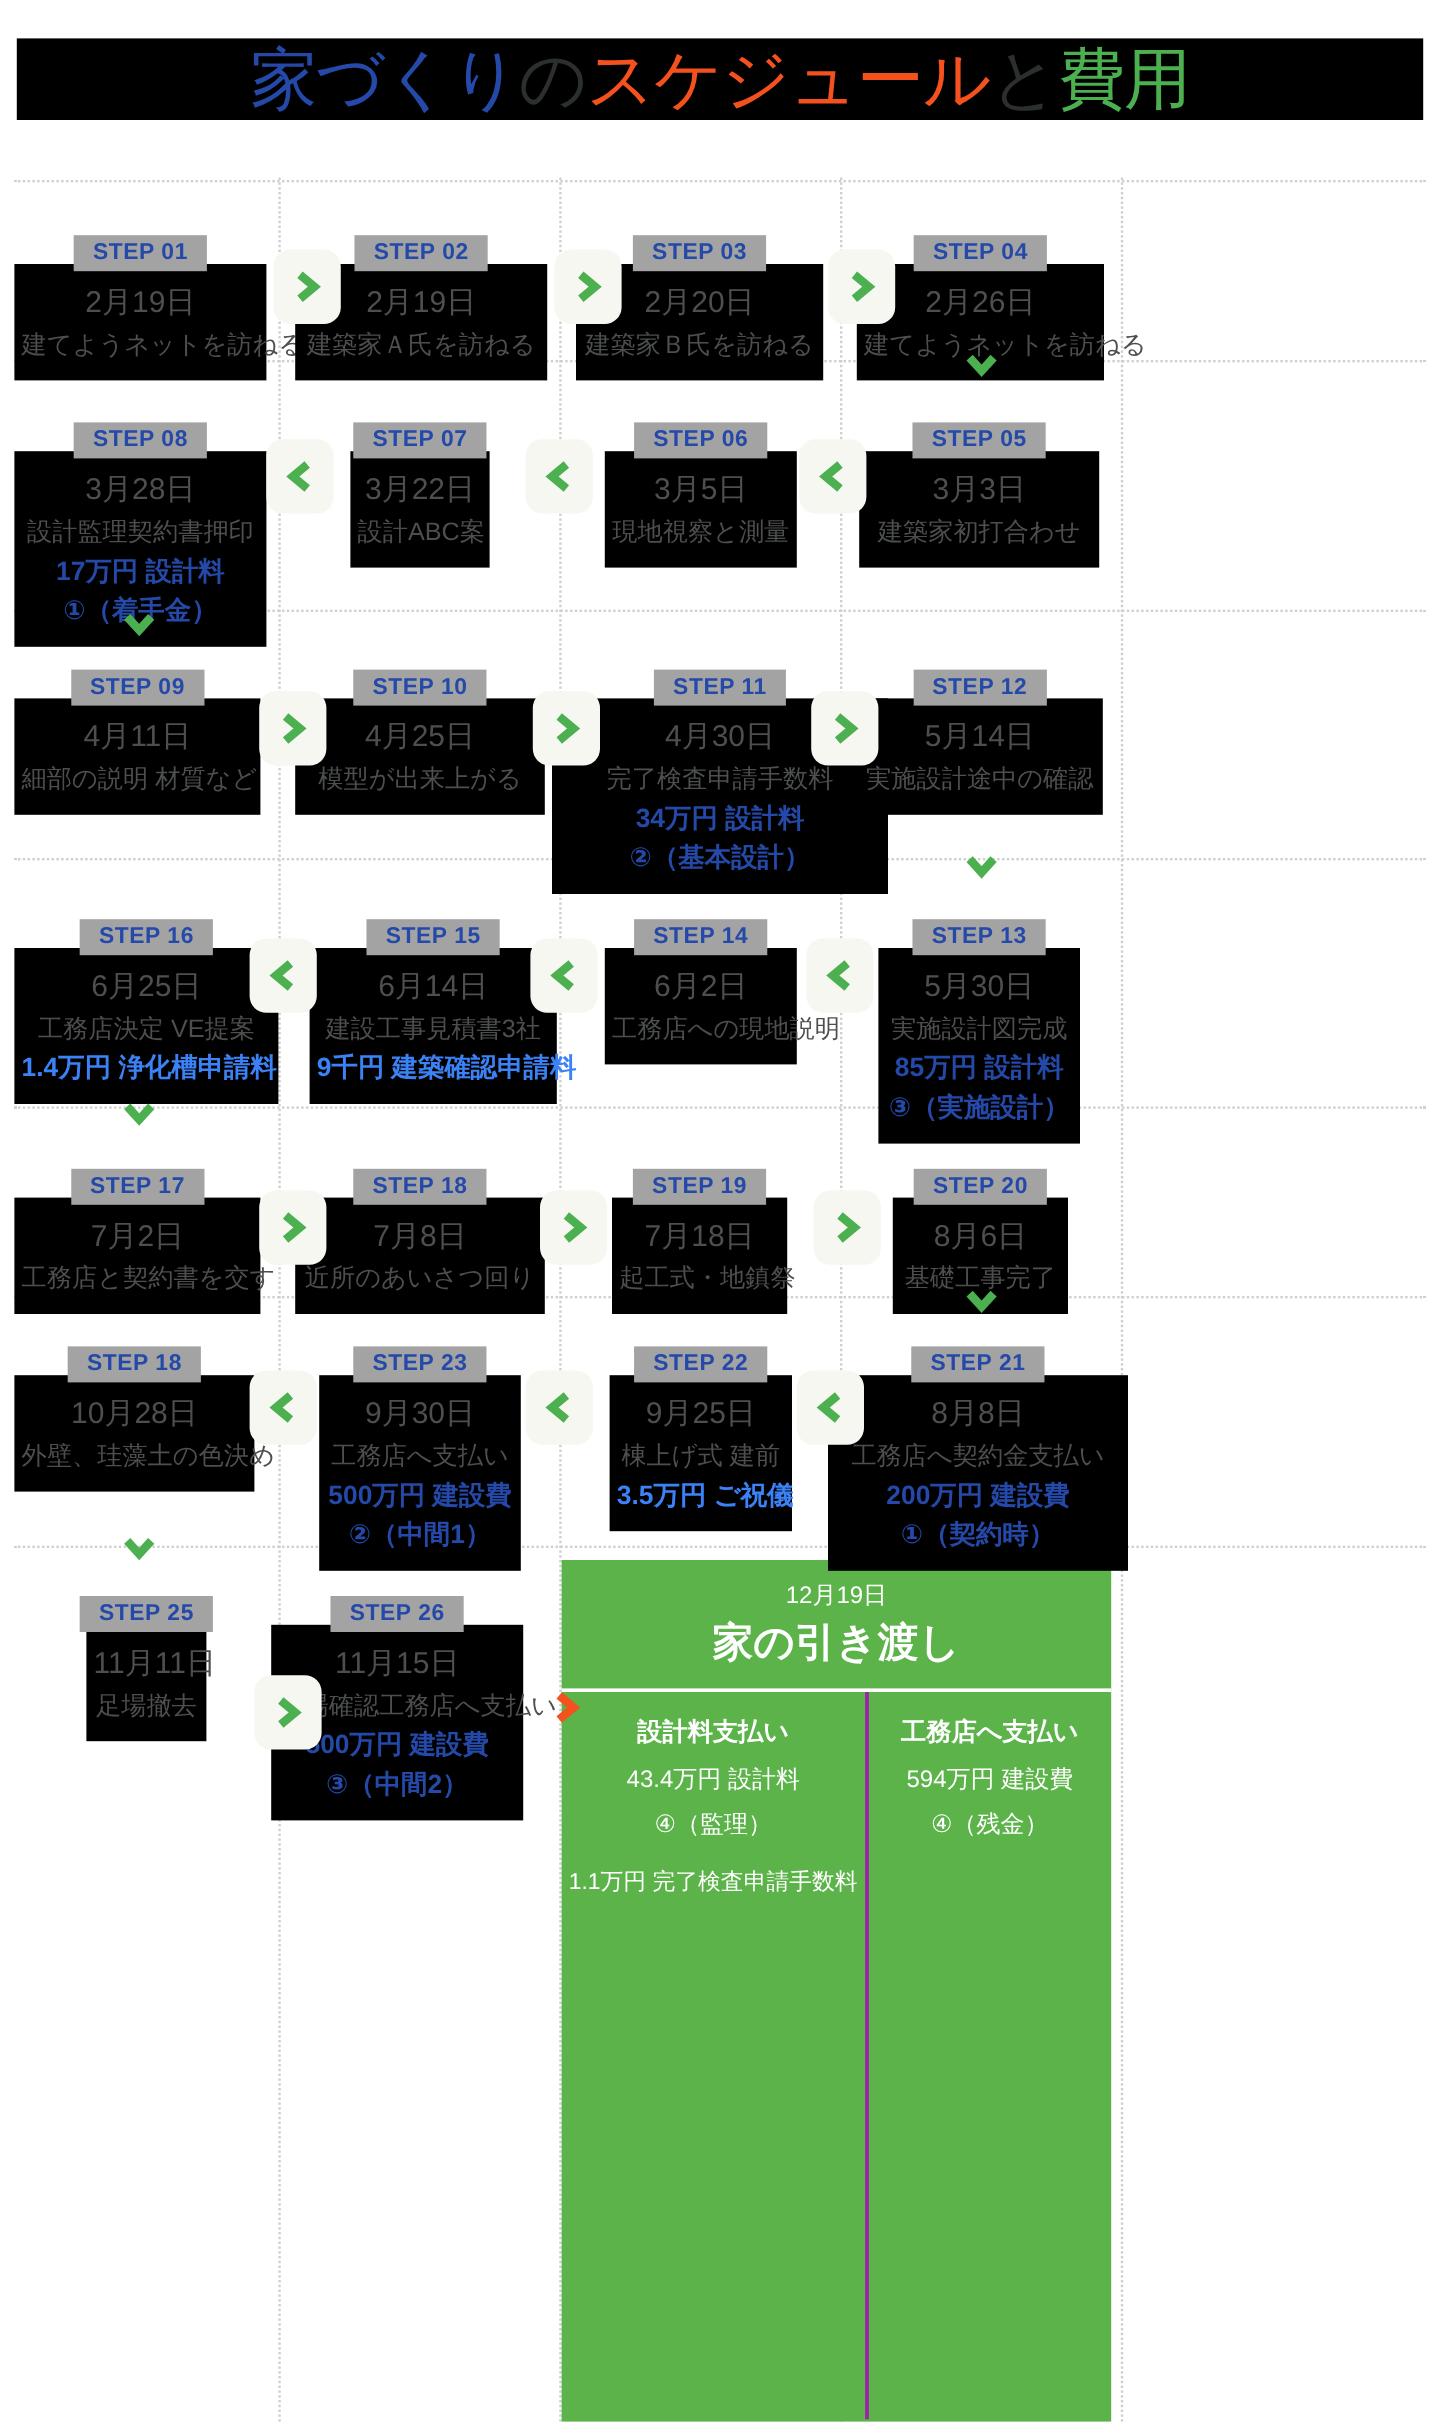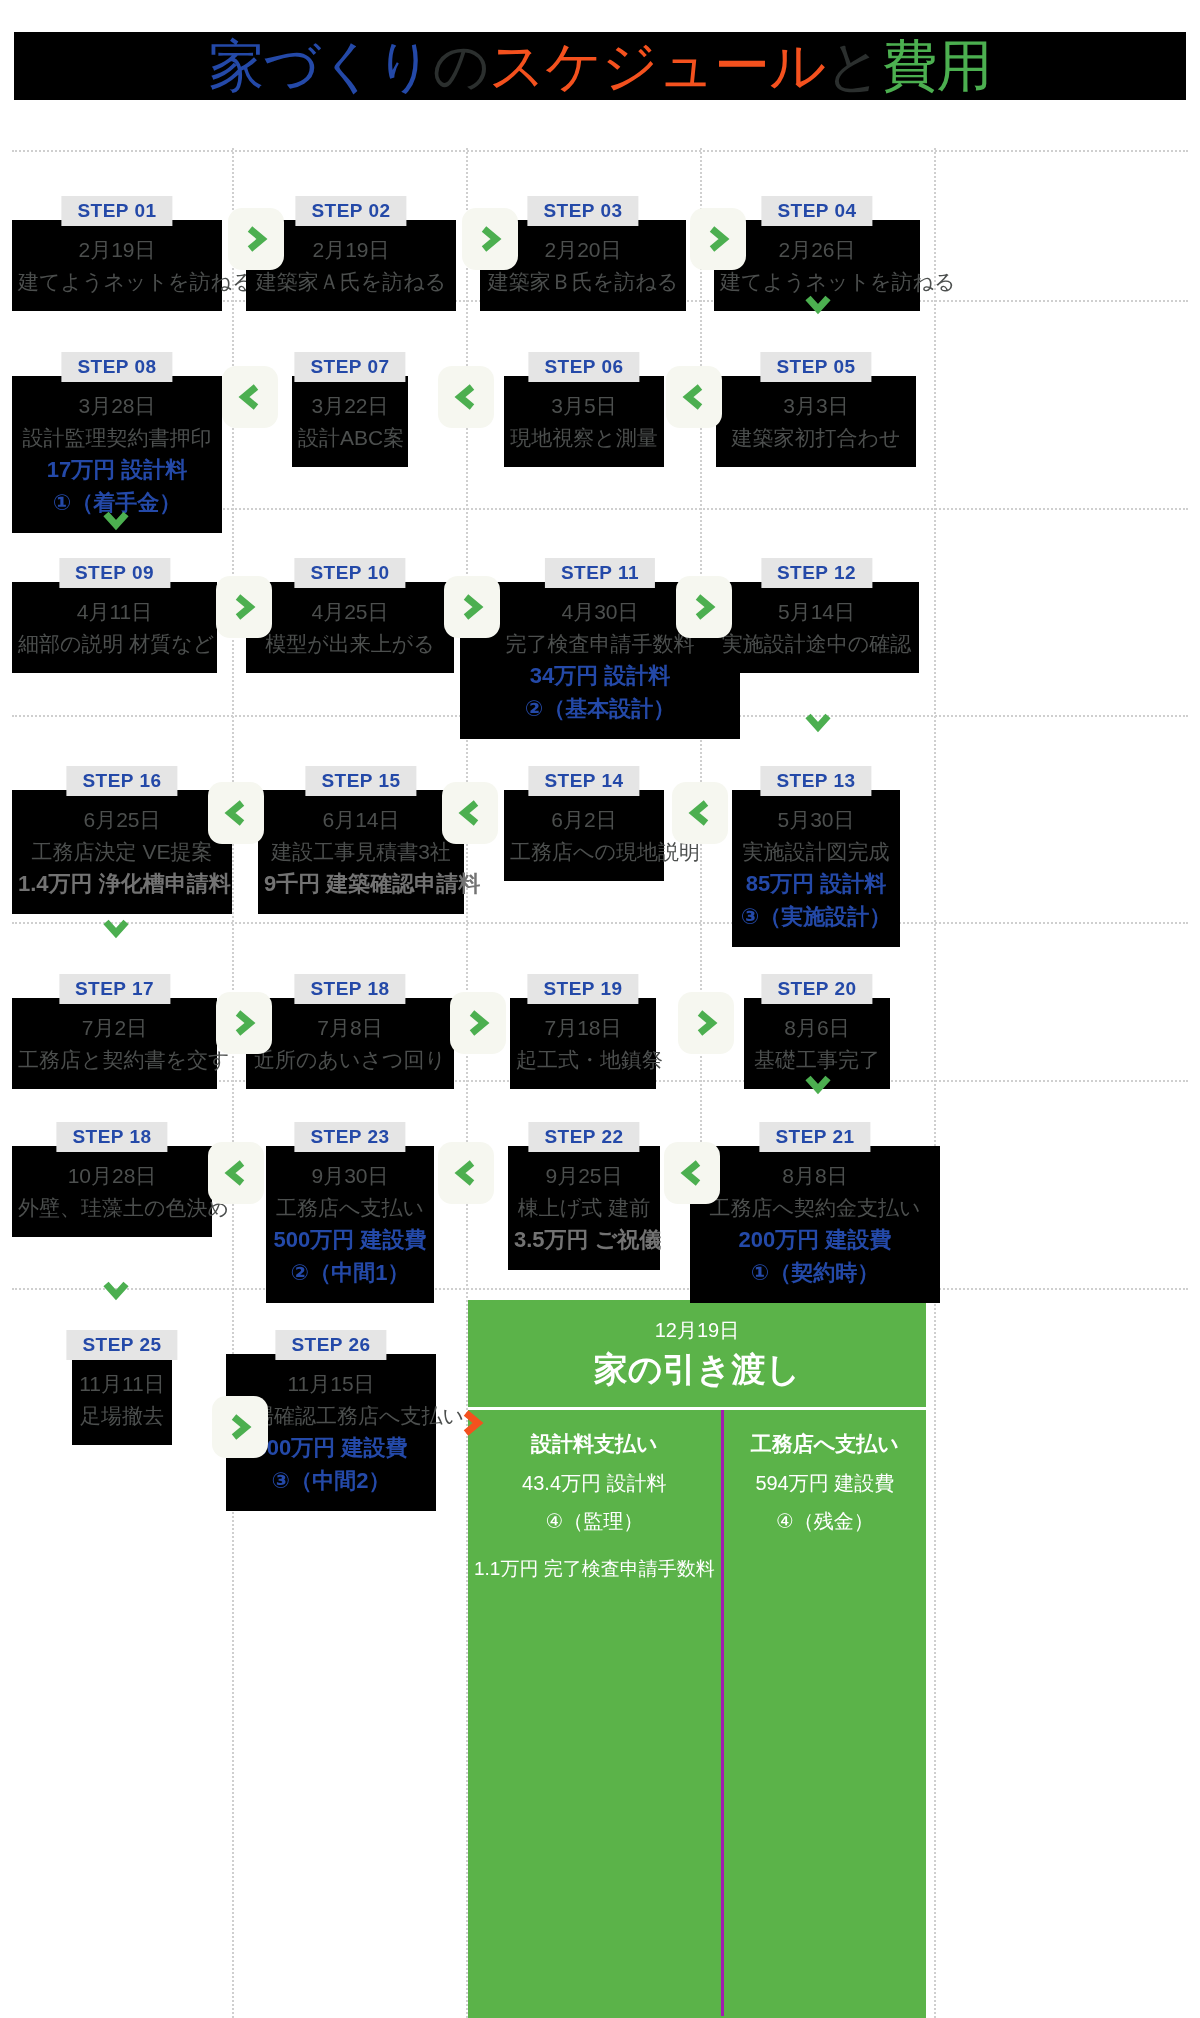--- a/index.html
+++ b/index.html
@@ -26,33 +26,33 @@
   .t-green{color:#4caf50;}
 
   
   .guide-h{position:absolute;left:12px;width:1176px;height:0;border-top:2px dotted #cfcfcf;}
   .guide-v{position:absolute;top:148px;width:0;border-left:2px dotted #cfcfcf;}
 
   
   .card{position:absolute;}
   .badge{
     position:absolute;top:0;left:50%;transform:translateX(-50%);
-    background:#e5e5e5;color:#2449a8;font-weight:bold;font-size:19px;
+    background:#a3a3a3;color:#2449a8;font-weight:bold;font-size:19px;
     letter-spacing:.5px;padding:5px 16px 6px 16px;white-space:nowrap;z-index:3;
     line-height:1;
   }
   .body{
     position:absolute;top:24px;left:0;width:100%;
     background:#000;padding:14px 6px 14px 6px;box-sizing:border-box;
     text-align:center;z-index:2;
   }
-  .date{color:#4c4f4e;font-size:21px;line-height:1.5;white-space:nowrap;}
+  .date{color:#4c4f4e;font-size:25px;line-height:1.5;white-space:nowrap;}
   .desc{color:#4c4f4e;font-size:21px;line-height:1.5;white-space:nowrap;}
   .cost-blue{color:#2449a8;font-size:22px;font-weight:bold;line-height:1.5;white-space:nowrap;}
-  .cost-green{color:#737373;font-size:22px;font-weight:bold;line-height:1.5;white-space:nowrap;}
+  .cost-green{color:#3b82f6;font-size:22px;font-weight:bold;line-height:1.5;white-space:nowrap;}
 
   
   .arrow{
     position:absolute;width:56px;height:62px;z-index:6;
     background:#f6f7f0;
     display:flex;align-items:center;justify-content:center;
     border-radius:14px;
   }
   .arrow svg{display:block;}
 

